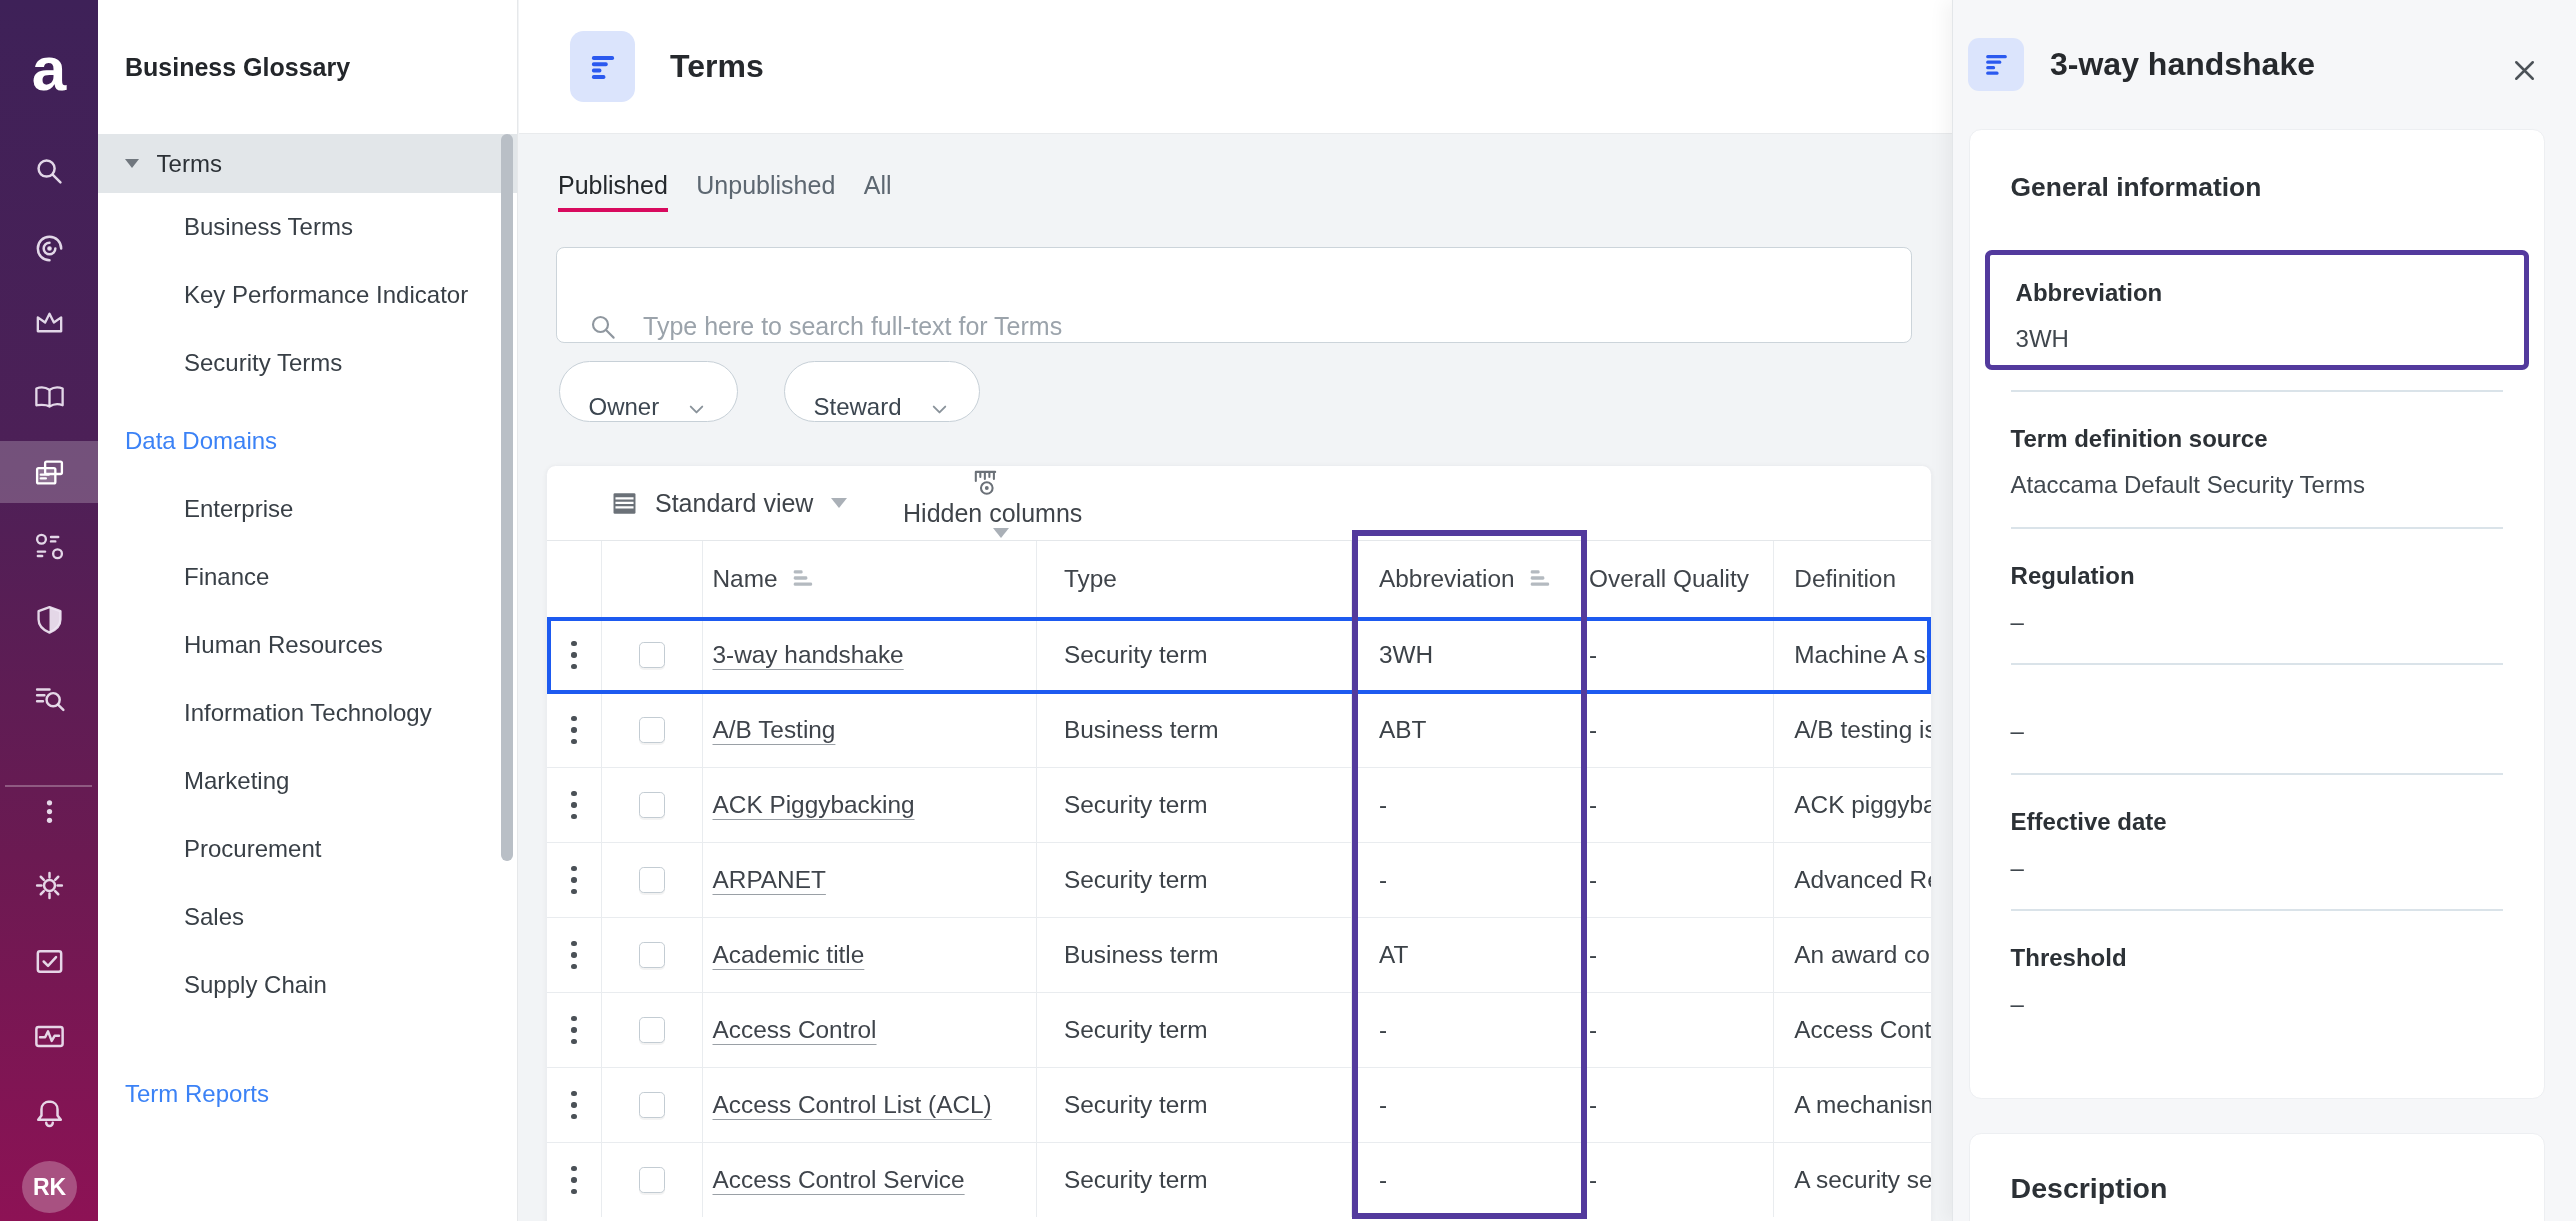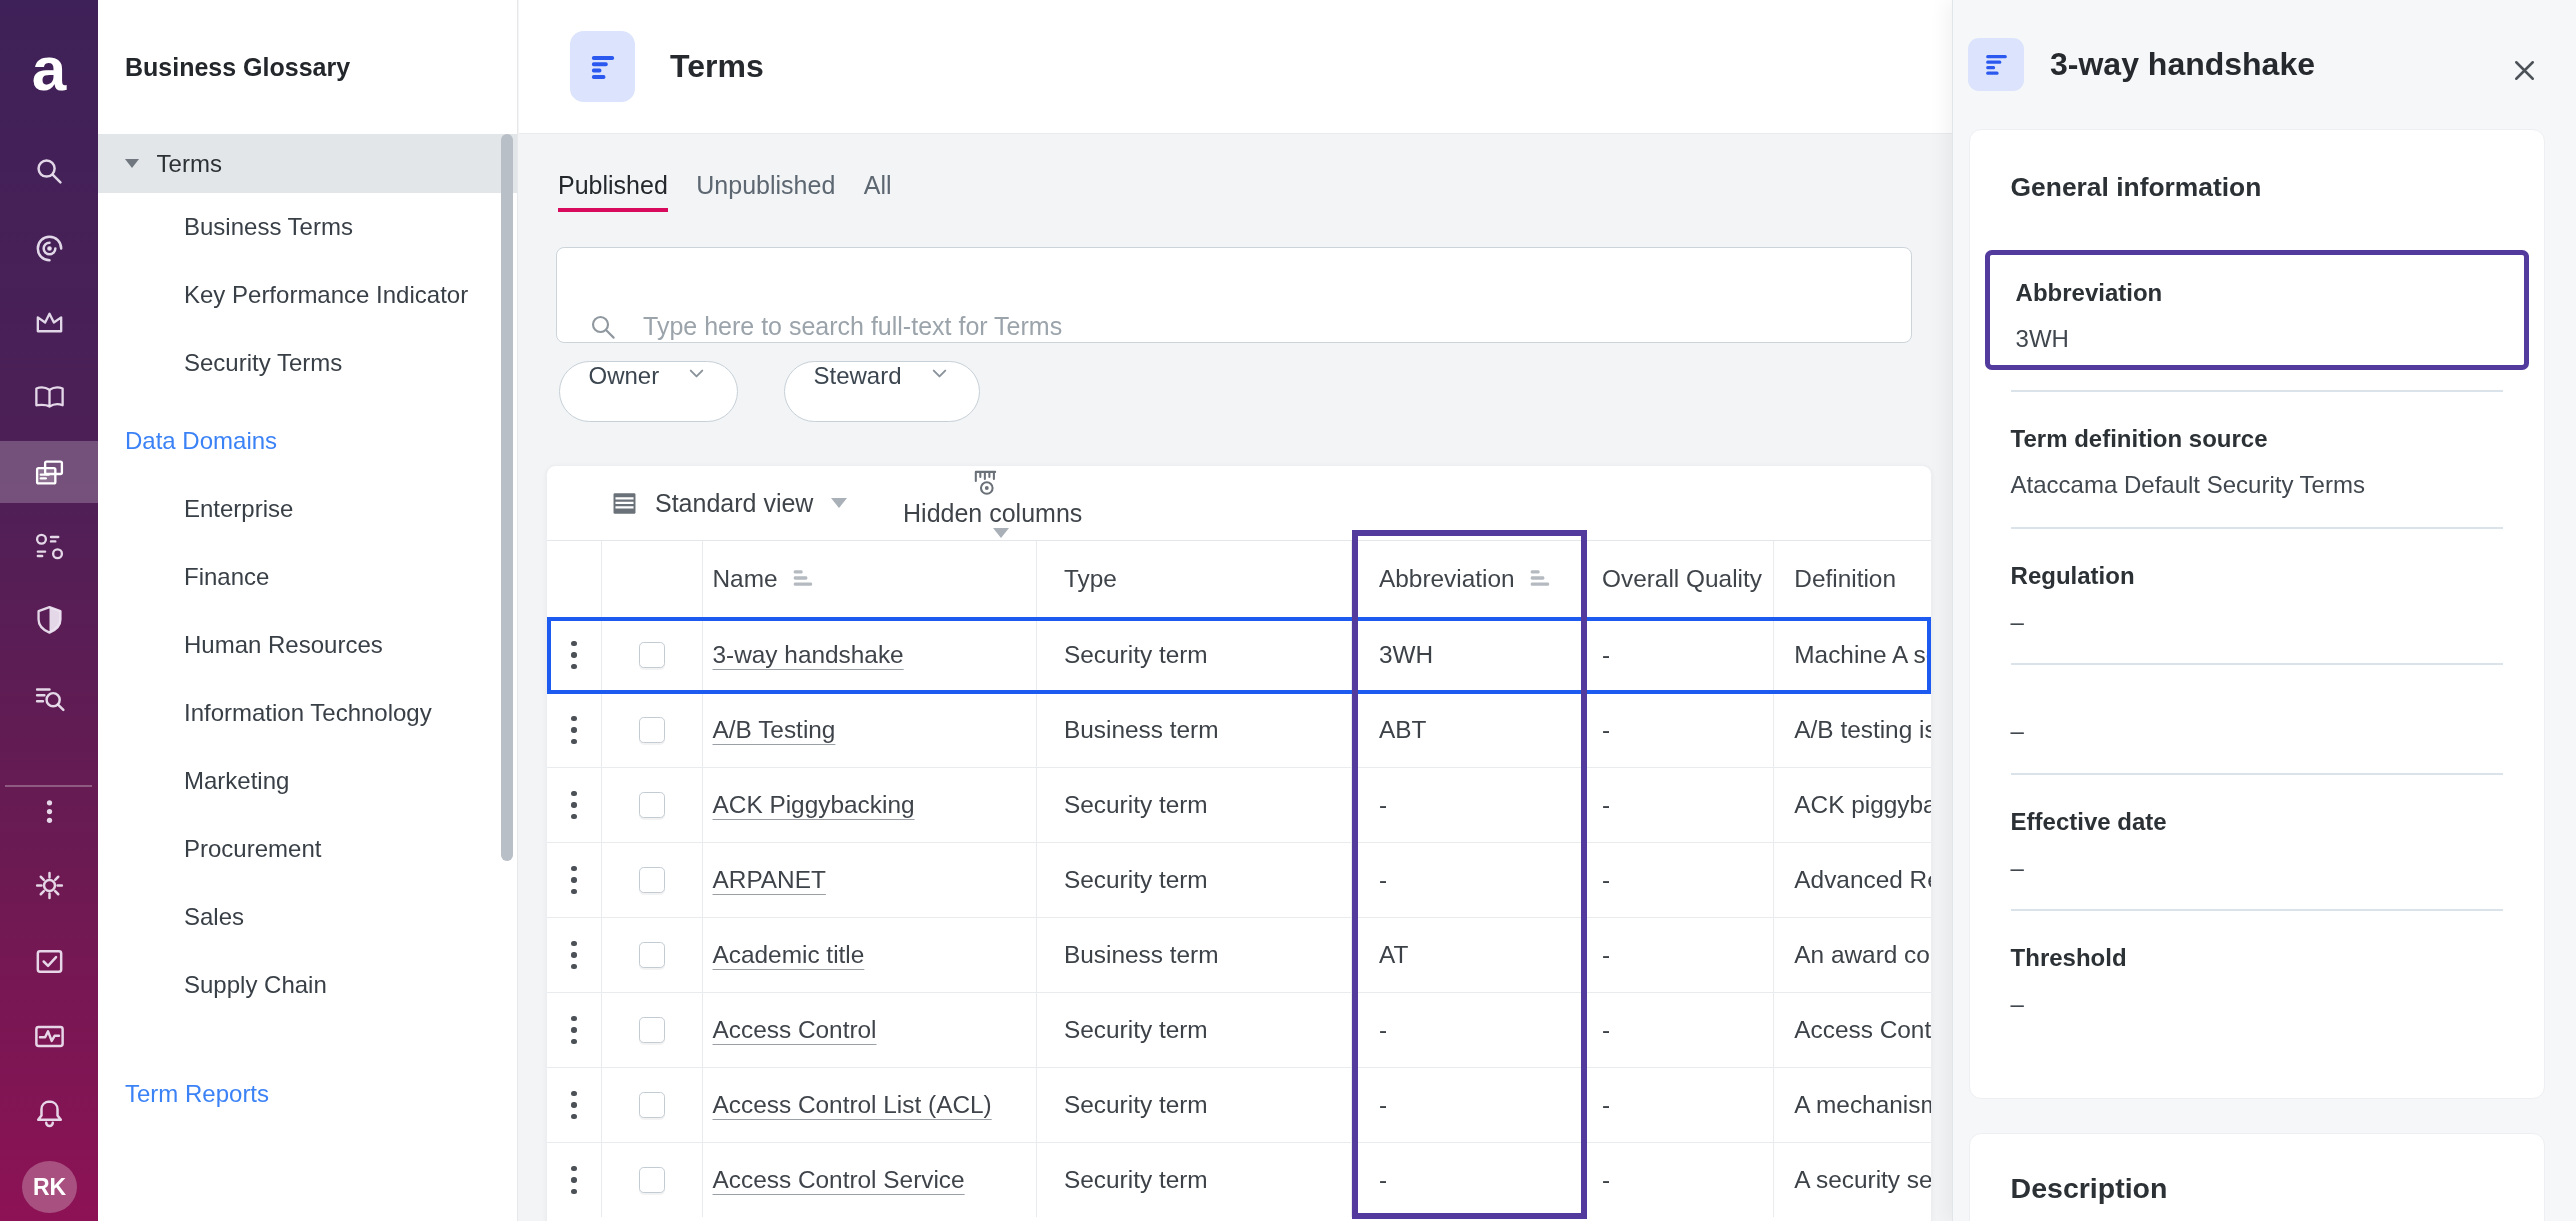--- a/index.html
+++ b/index.html
@@ -42,21 +42,21 @@
   #tabs{position:absolute;left:39px;top:171px;display:flex;gap:28.5px;}
   .tab{font-size:25px;color:#5d6771;padding-bottom:8.1px;border-bottom:4.7px solid transparent;cursor:pointer;}
   .tab.active{color:#24282c;font-weight:500;border-bottom-color:#d80a5e;}
   #searchbox{position:absolute;left:37px;top:247px;width:1356px;height:96px;background:#fff;
     border:1.4px solid #ccd4da;border-radius:8.1px;display:flex;align-items:flex-end;padding-left:31px;}
   #searchbox svg{width:30px;height:30px;color:#8f979f;flex:0 0 auto;}
   #searchbox input{border:none;outline:none;font-size:25px;color:#3c4248;margin-left:23px;width:1220px;
     font-family:"Liberation Sans",sans-serif;background:transparent;}
   #searchbox input::placeholder{color:#9ba3ab;}
   .pill{position:absolute;top:361px;height:61px;border:1.4px solid #c7d0d7;border-radius:31px;background:#fff;
-    display:flex;align-items:flex-start;padding:0 28.5px;font-size:24px;color:#3c4650;cursor:pointer;}
+    display:flex;align-items:flex-end;padding:0 28.5px;font-size:24px;color:#3c4650;cursor:pointer;}
   .pill svg{width:23px;height:23px;color:#8a939b;margin-left:26px;}
   #pill-owner{left:40px;}
   #pill-steward{left:265px;}
 
   
   #tcard{position:absolute;left:27px;top:465px;width:1386px;height:757px;background:#fff;border-radius:9.5px 9.5px 0 0;
     border:0.7px solid #eceef1;box-shadow:0 1.4px 5.4px rgba(16,24,40,.05);overflow:hidden;}
   #controls{height:74px;display:flex;align-items:center;padding-left:62px;color:#3f444a;font-size:25px;}
   #controls .ctl{display:flex;align-items:center;cursor:pointer;}
   #controls svg.ic{width:31px;height:31px;color:#6b7178;margin-right:15px;}
@@ -65,21 +65,21 @@
   #controls .ctl + .ctl{margin-left:56px;flex-direction:column;}
 
   .trow{display:grid;grid-template-columns:55px 101px 334px 315px 235px 187px 1fr;height:75px;border-top:1.4px solid #e9ecef;}
   .trow.thead{height:77px;border-top:1.4px solid #e4e7ea;}
   .tcell{display:flex;align-items:center;border-right:1.4px solid #e9ecef;overflow:hidden;white-space:nowrap;
     font-size:24.4px;color:#3c4248;padding-left:27px;}
   .tcell:last-child{border-right:none;padding-left:20.3px;}
   .tcell.c-kebab{justify-content:center;padding-left:0;}
   .tcell.c-check{justify-content:center;padding-left:0;}
   .tcell.c-name{padding-left:9.5px;}
-  .tcell.c-qual{padding-left:15px;}
+  .tcell.c-qual{padding-left:2px;}
   .thead .tcell{color:#3f444a;font-weight:500;}
   .name-link{color:#3f444b;text-decoration:underline;text-decoration-color:#9aa0a6;text-decoration-thickness:1.4px;text-underline-offset:6.1px;cursor:pointer;}
   .sort-ic{margin-left:13.6px;flex:0 0 auto;}
   .kebab{display:flex;flex-direction:column;gap:6.1px;cursor:pointer;padding:4.1px;}
   .kebab i{width:5.4px;height:5.4px;border-radius:50%;background:#4b5157;}
   .checkbox{width:26px;height:26px;border:1.4px solid #c3ccd3;border-radius:4.7px;background:#fff;cursor:pointer;box-shadow:0 1.4px 0.7px rgba(0,0,0,.05);}
   #sel-overlay{position:absolute;left:0;top:151px;width:100%;height:77px;border:4.7px solid #1d5af0;pointer-events:none;z-index:5;}
   #abbr-overlay{position:absolute;left:805px;top:64px;width:235px;height:689px;border:6.1px solid #533a9d;pointer-events:none;z-index:6;}
 
   

